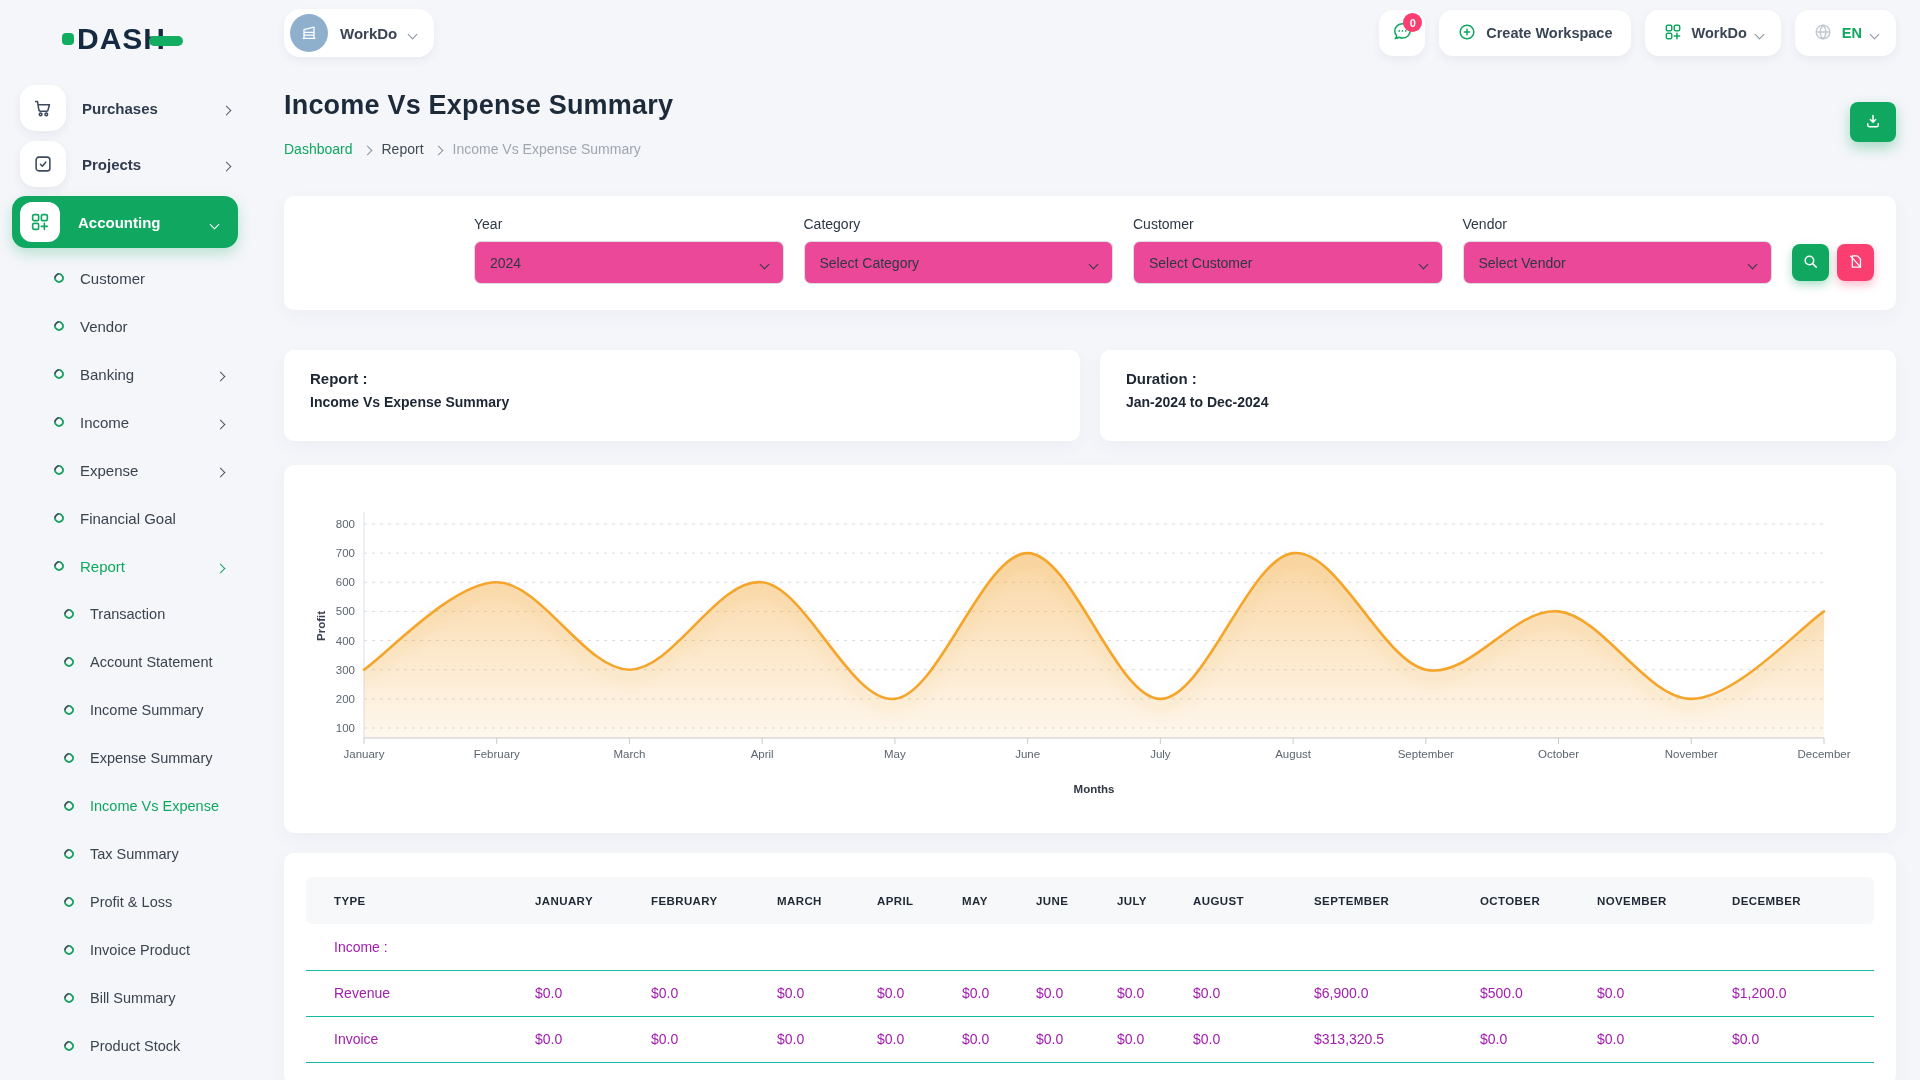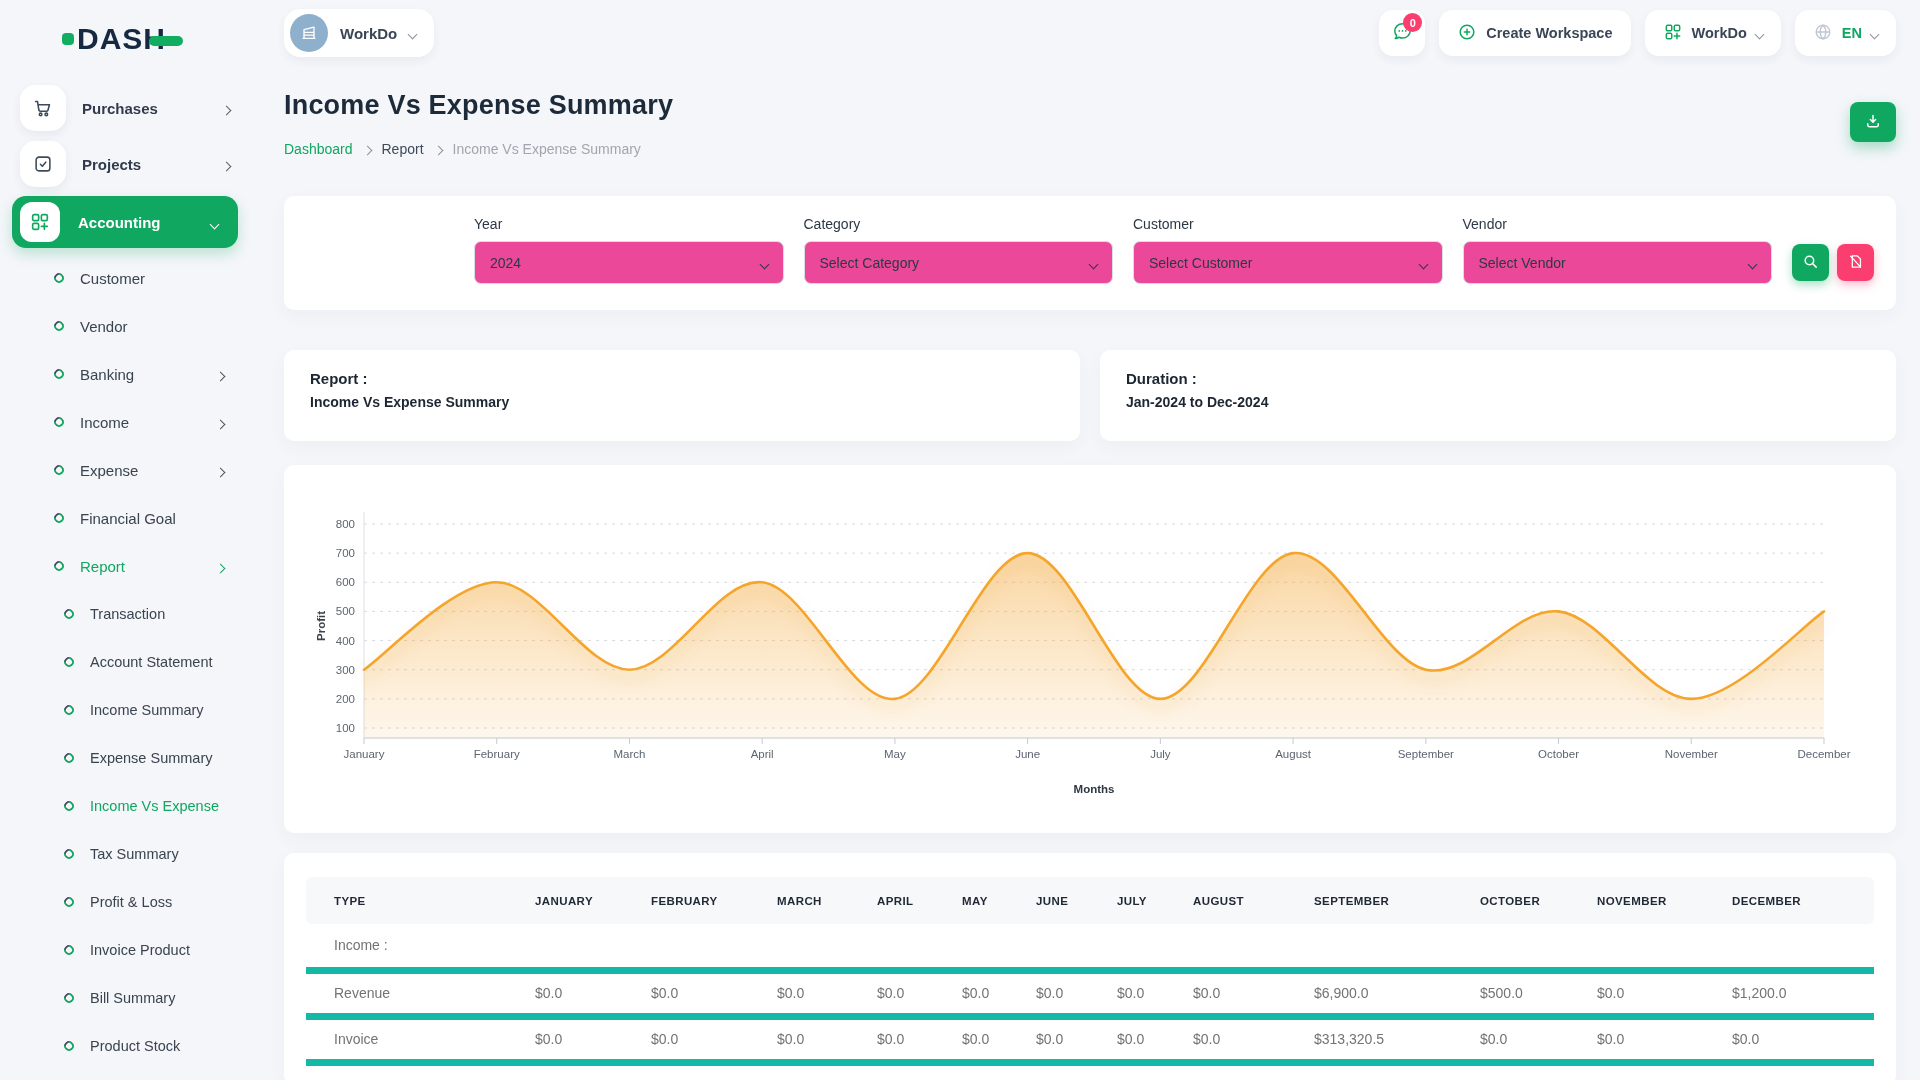--- a/index.html
+++ b/index.html
@@ -109,21 +109,21 @@
 
   .chart-card { margin-top:24px; height:368px; padding:14px 28px 0; }
   .chart-card svg text { font-family:"Liberation Sans", sans-serif; }
 
   .table-card { margin-top:20px; padding:24px 22px 12px; height:232px; overflow:hidden; }
   table { width:100%; border-collapse:collapse; table-layout:fixed; }
   thead th { height:47px; background:#f7f8fa; font-size:11.5px; font-weight:700; color:#1f2835;
              text-align:left; letter-spacing:.4px; padding:0; }
   thead th:first-child { padding-left:28px; border-radius:6px 0 0 6px; }
   thead th:last-child { border-radius:0 6px 6px 0; }
-  tbody td { height:46px; font-size:14px; color:#737373; border-bottom:7px solid #14b8a6; padding:0; }
+  tbody td { height:46px; font-size:14px; color:#a21caf; border-bottom:1px solid #14b8a6; padding:0; }
   tbody td:first-child { padding-left:28px; }
 </style>
 </head>
 <body>
 
 <div class="app">
 
   <aside class="sidebar">
     <div class="logo">
       <span class="logo-dot"></span>

